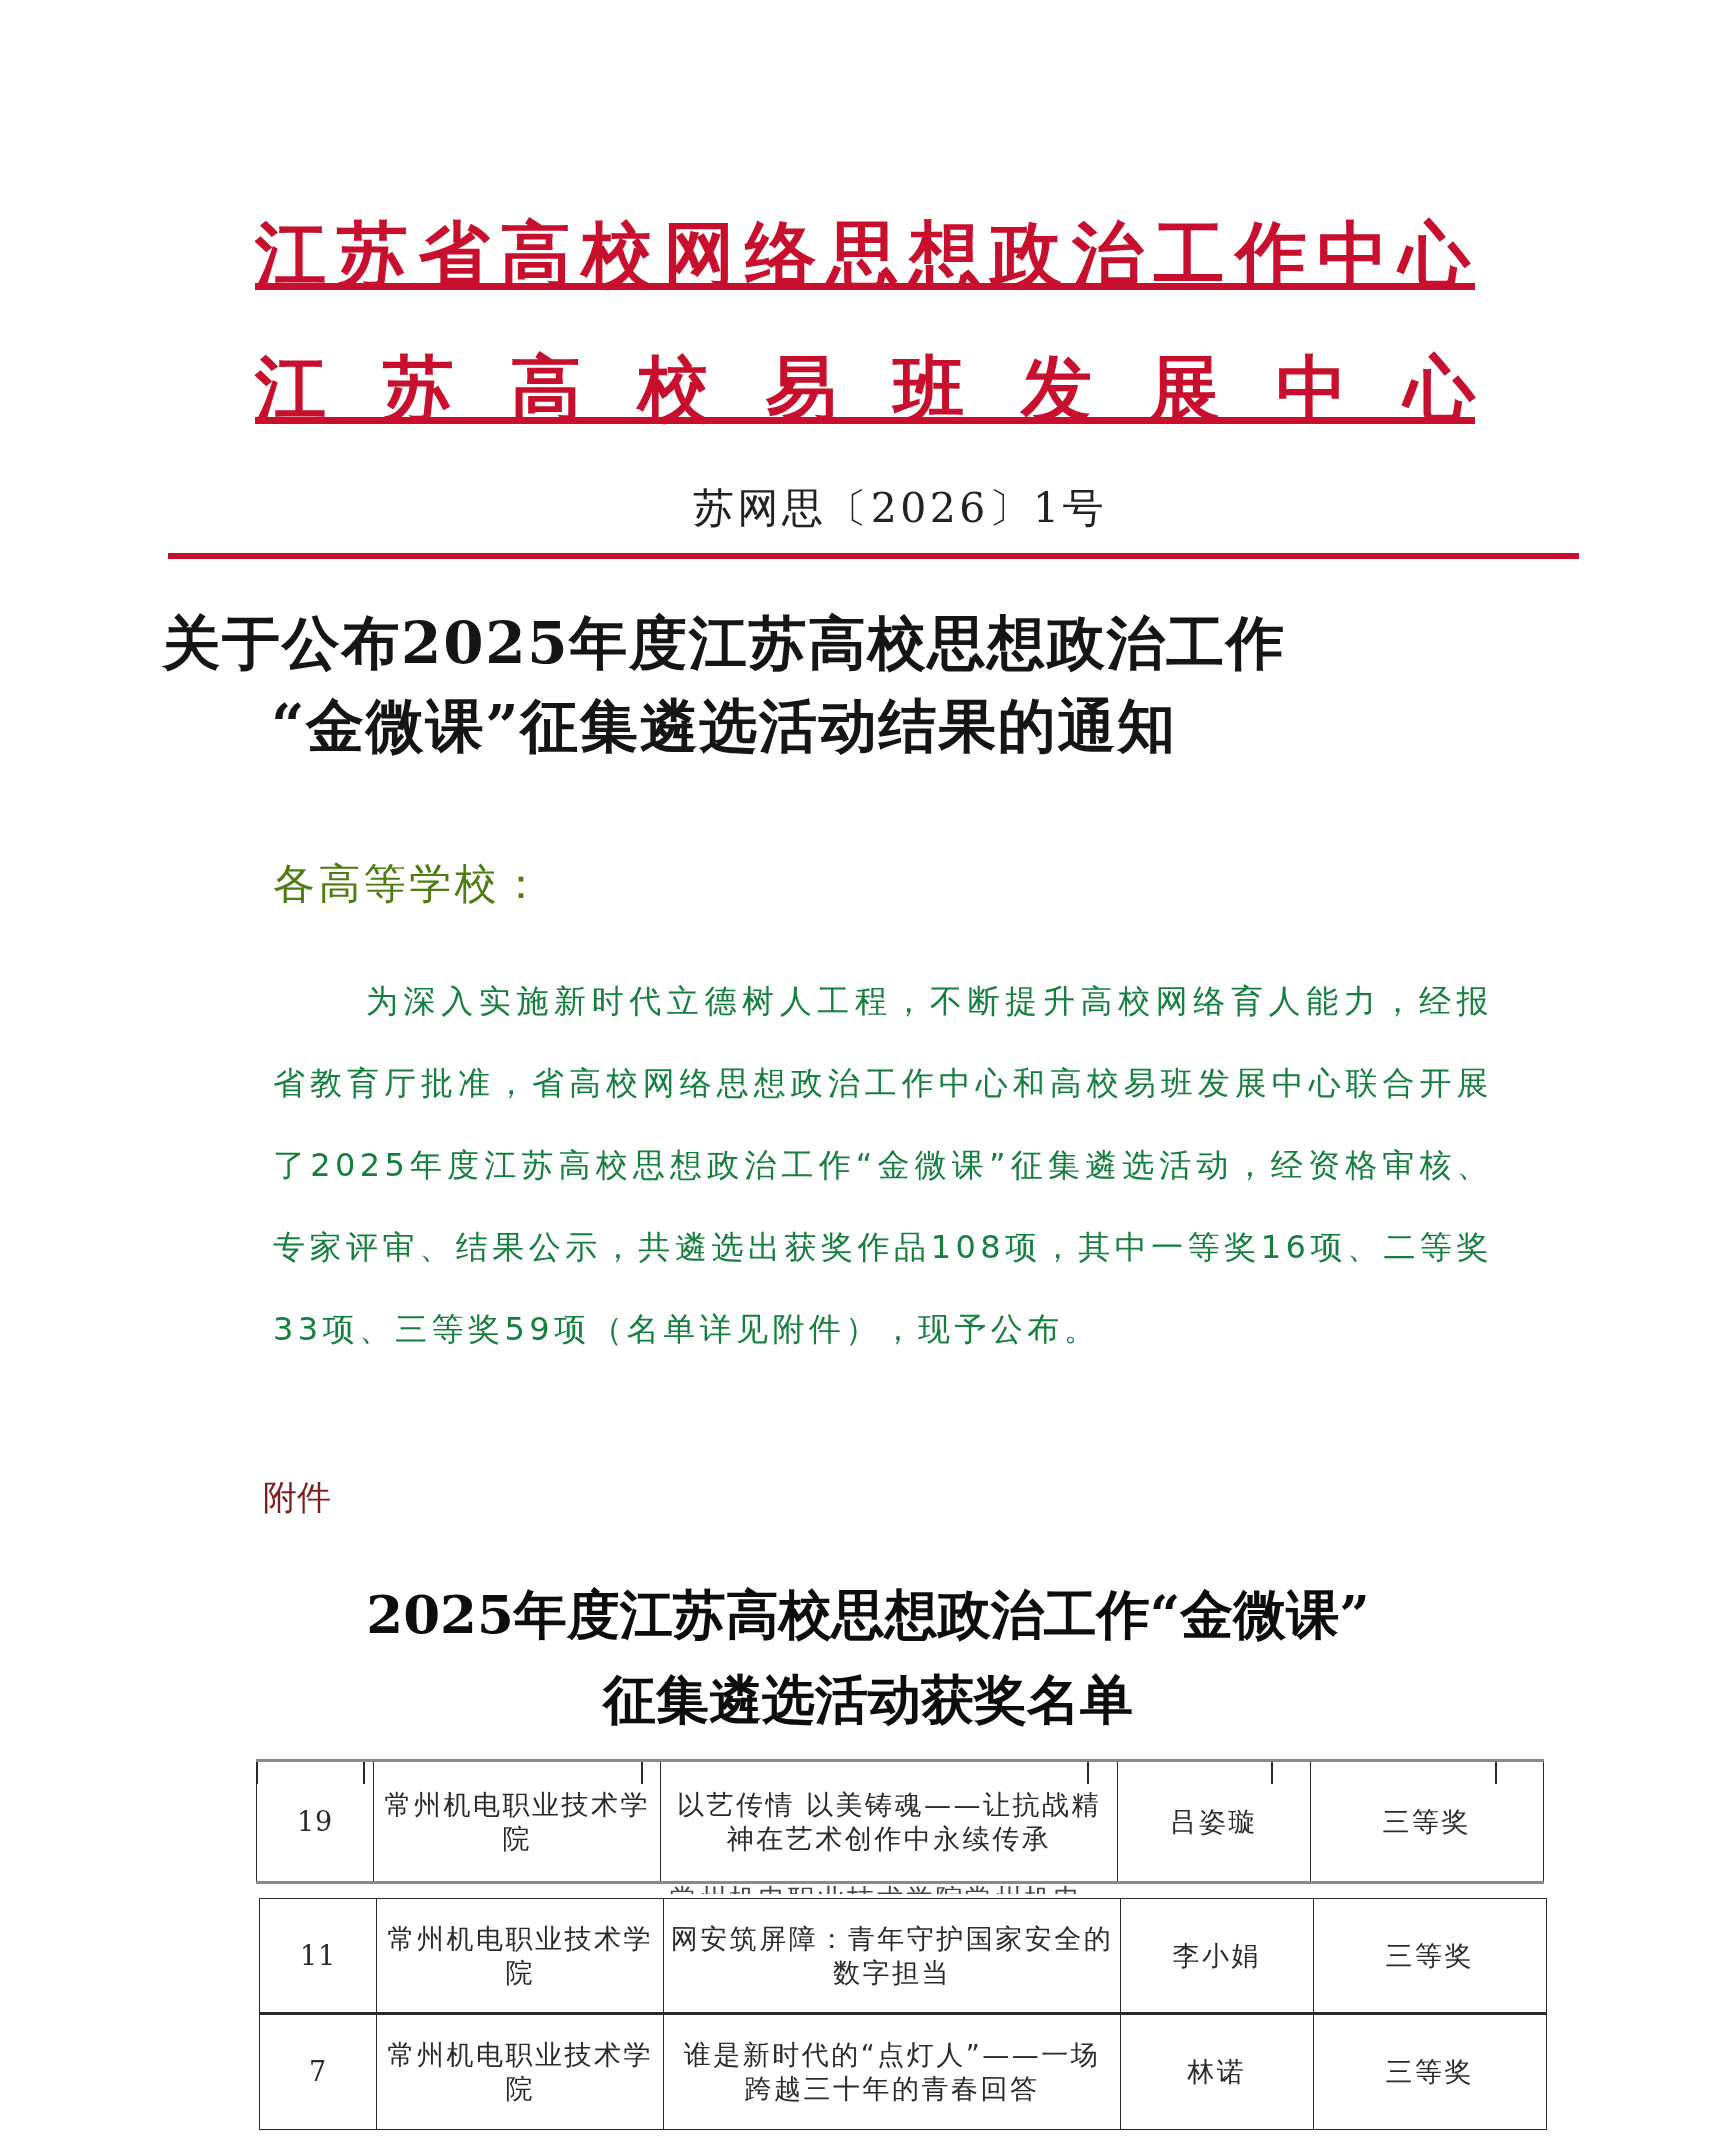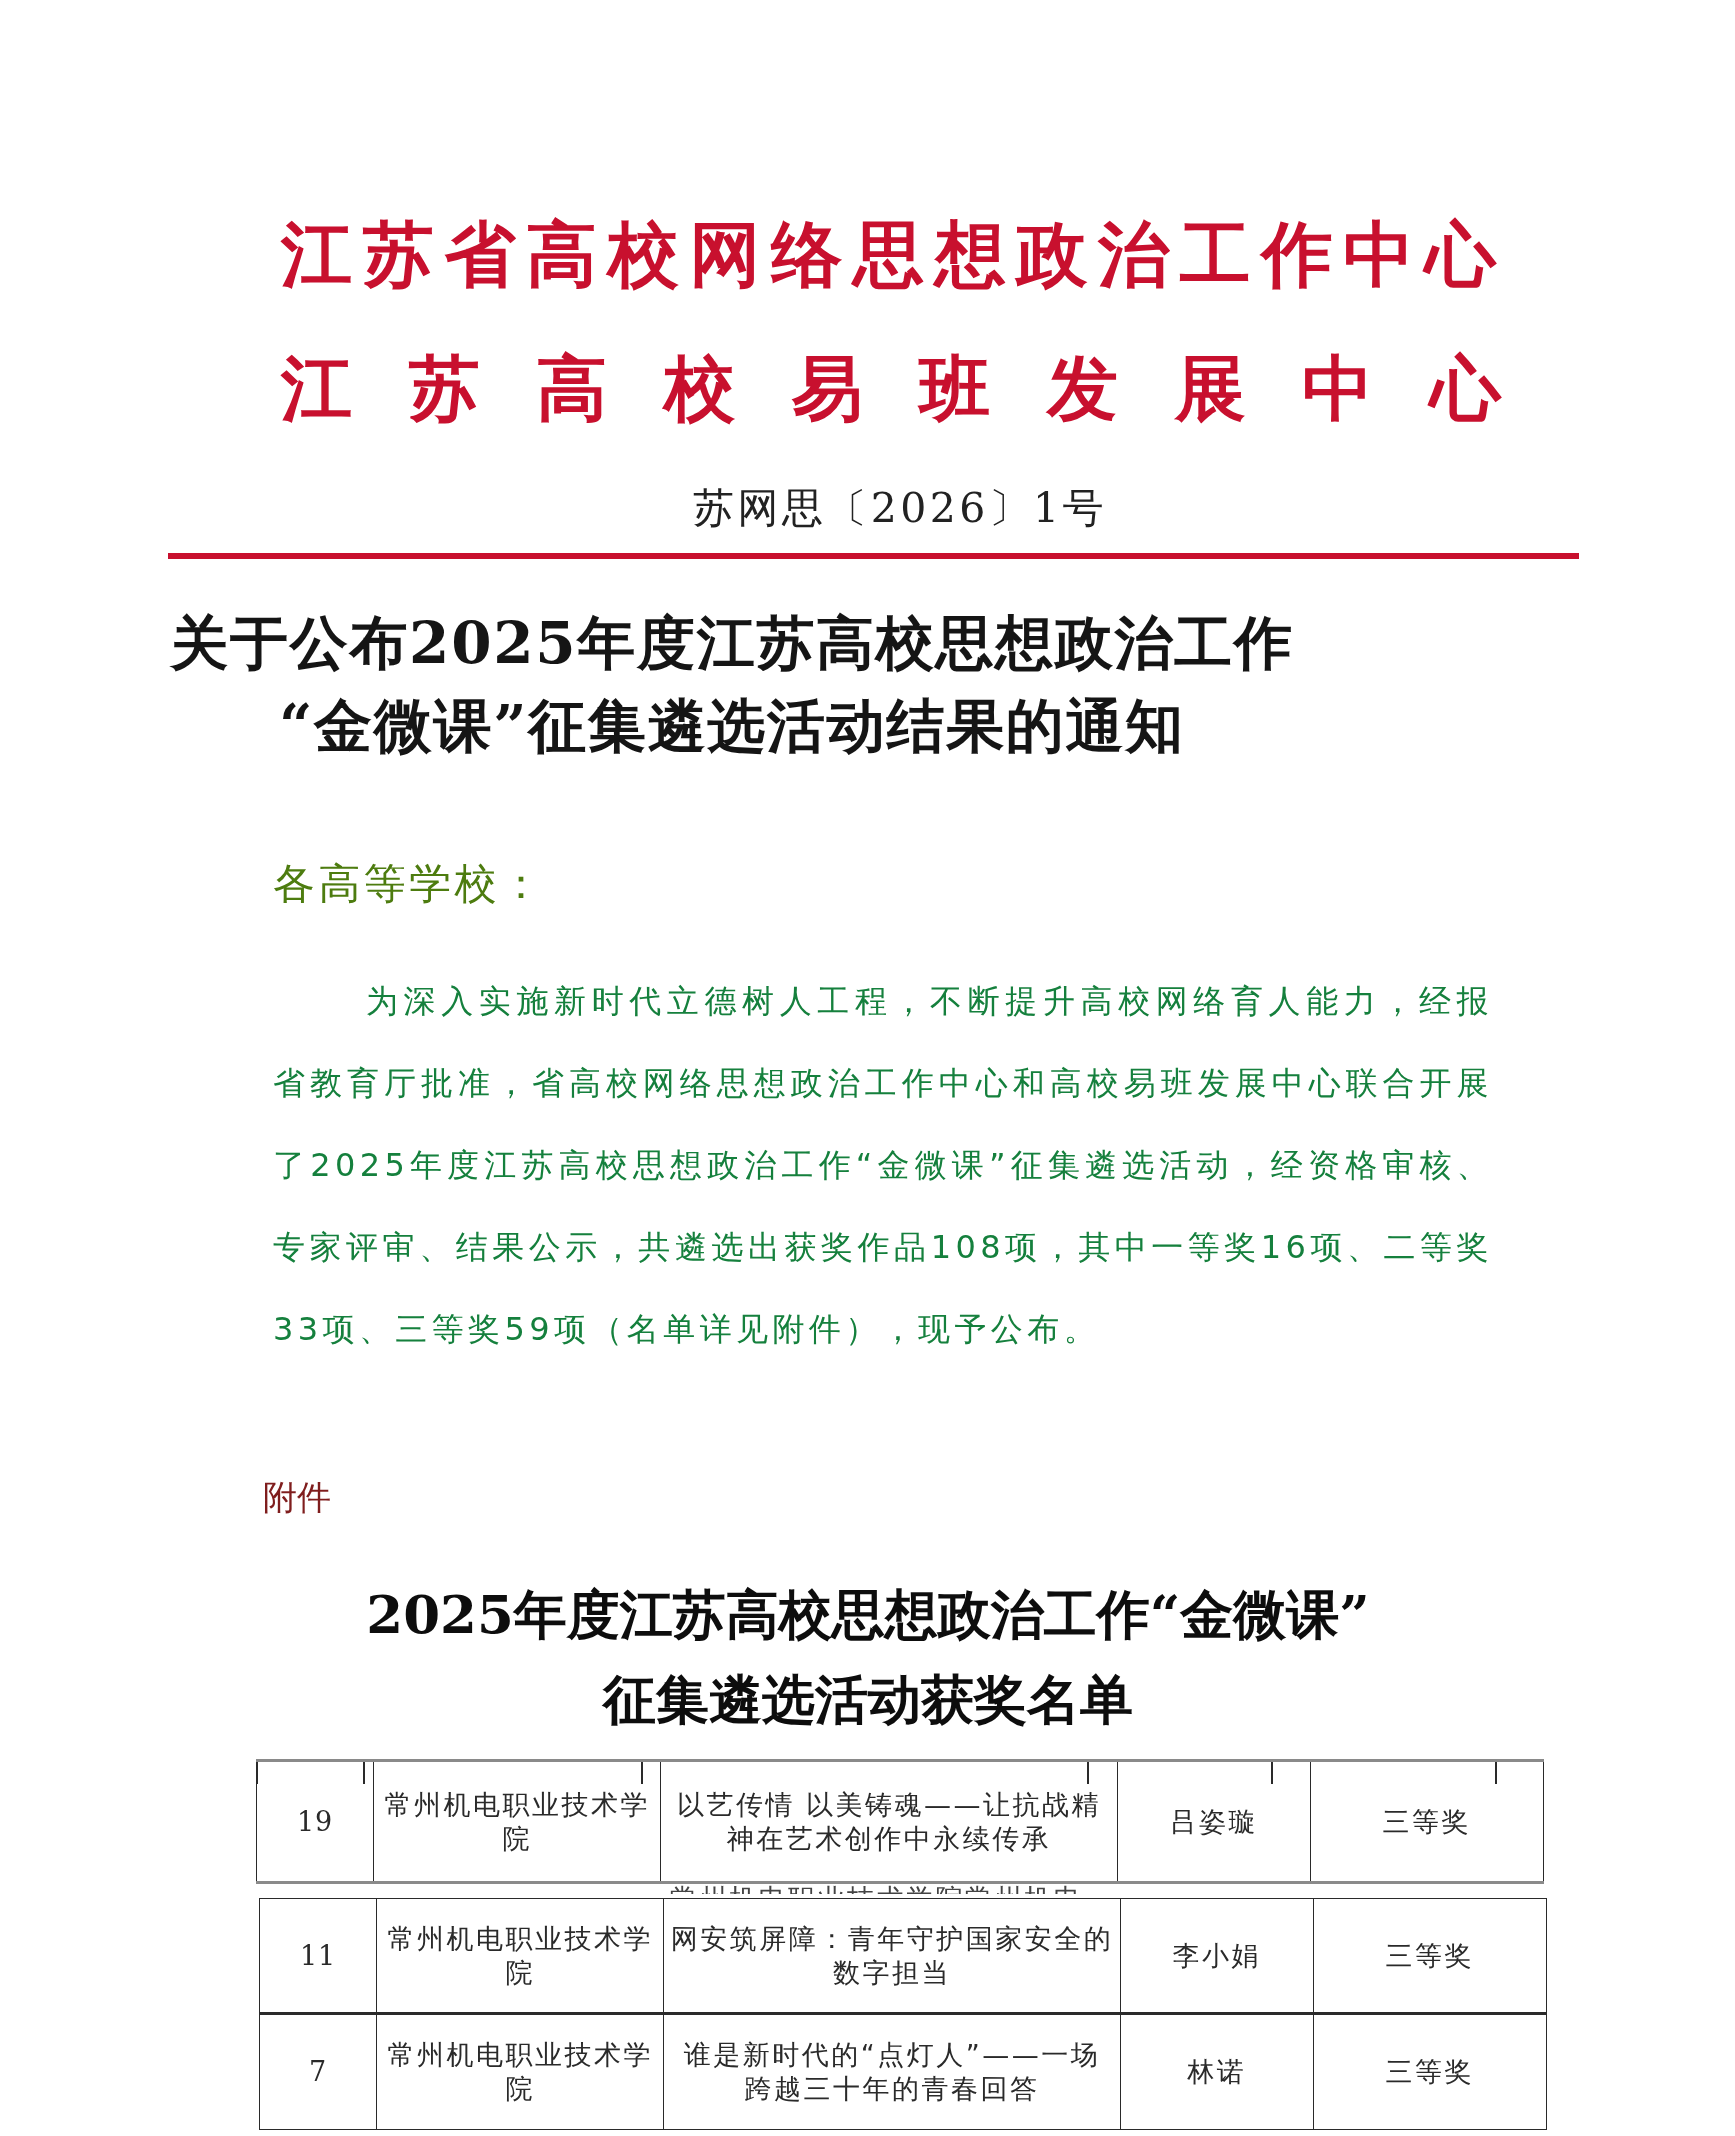--- a/index.html
+++ b/index.html
@@ -12,28 +12,29 @@
       height: 2137px;
       position: relative;
       overflow: hidden;
       font-family: "DejaVu Serif", "Liberation Serif", serif;
       color: #1a1a1a;
     }
     .abs { position: absolute; }
 
     
     .letterhead {
-      left: 281px;
+      left: 255px;
       width: 1220px;
       color: #c8102e;
       font-family: "DejaVu Sans", "Liberation Sans", sans-serif;
       font-weight: bold;
       font-size: 71px;
       line-height: 85px;
       white-space: nowrap;
+      text-decoration: underline;
     }
     .letterhead-1 {
       top: 212px;
       letter-spacing: 5.1px;
       text-align: justify;
       text-align-last: justify;
     }
     .letterhead-2 {
       top: 346px;
       text-align: justify;
@@ -54,21 +55,21 @@
       top: 553px;
       left: 168px;
       width: 1411px;
       height: 6px;
       background: #c8102e;
     }
 
     
     .notice-title {
       top: 602px;
-      left: 8px;
+      left: 0;
       width: 1448px;
       text-align: center;
       font-family: "DejaVu Serif", "Liberation Serif", serif;
       font-weight: bold;
       font-size: 58px;
       line-height: 83px;
       color: #151515;
       letter-spacing: 1.7px;
     }
 

